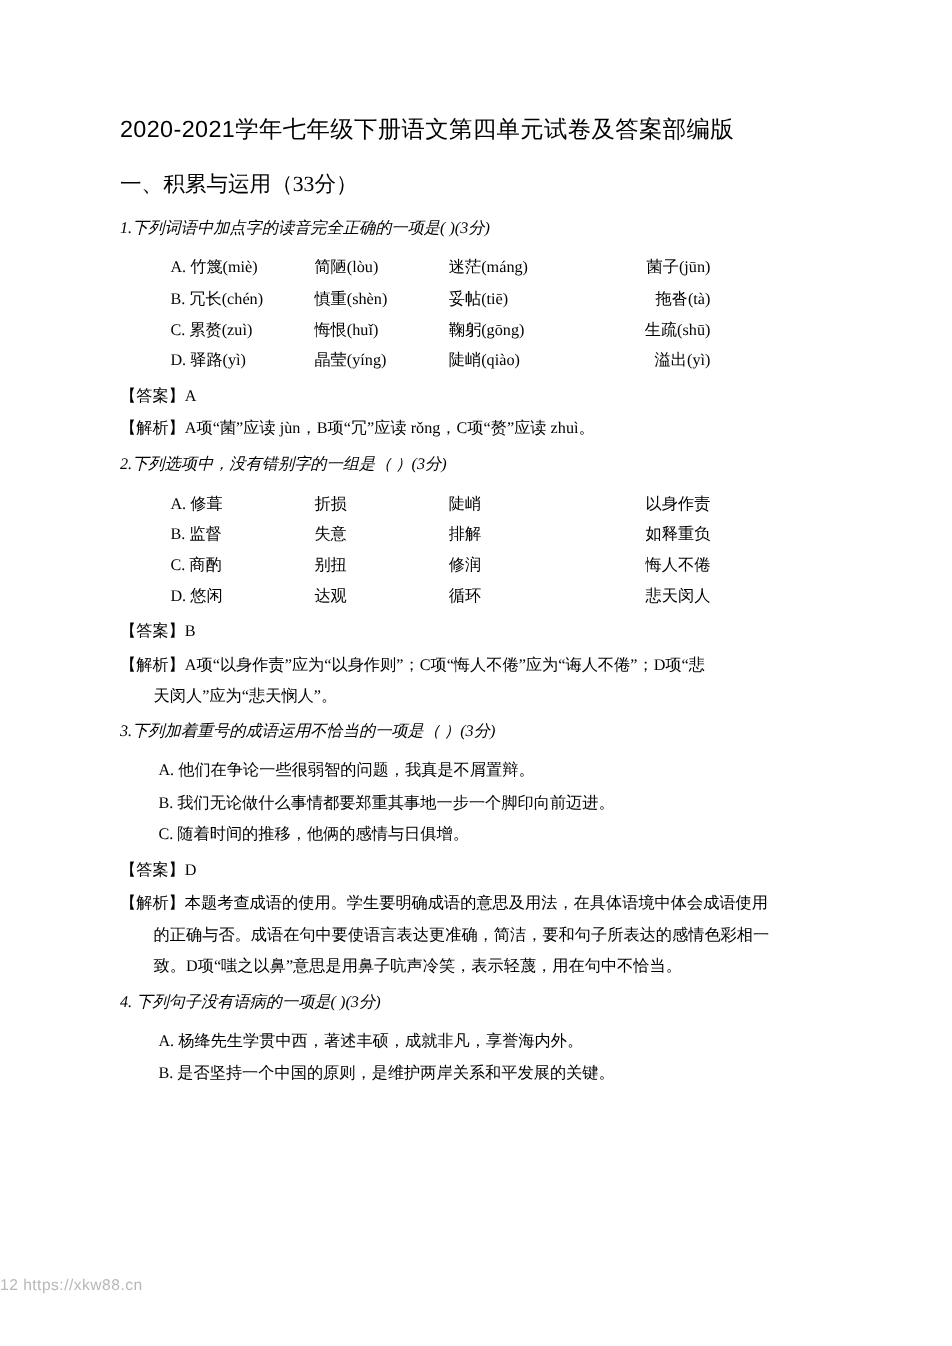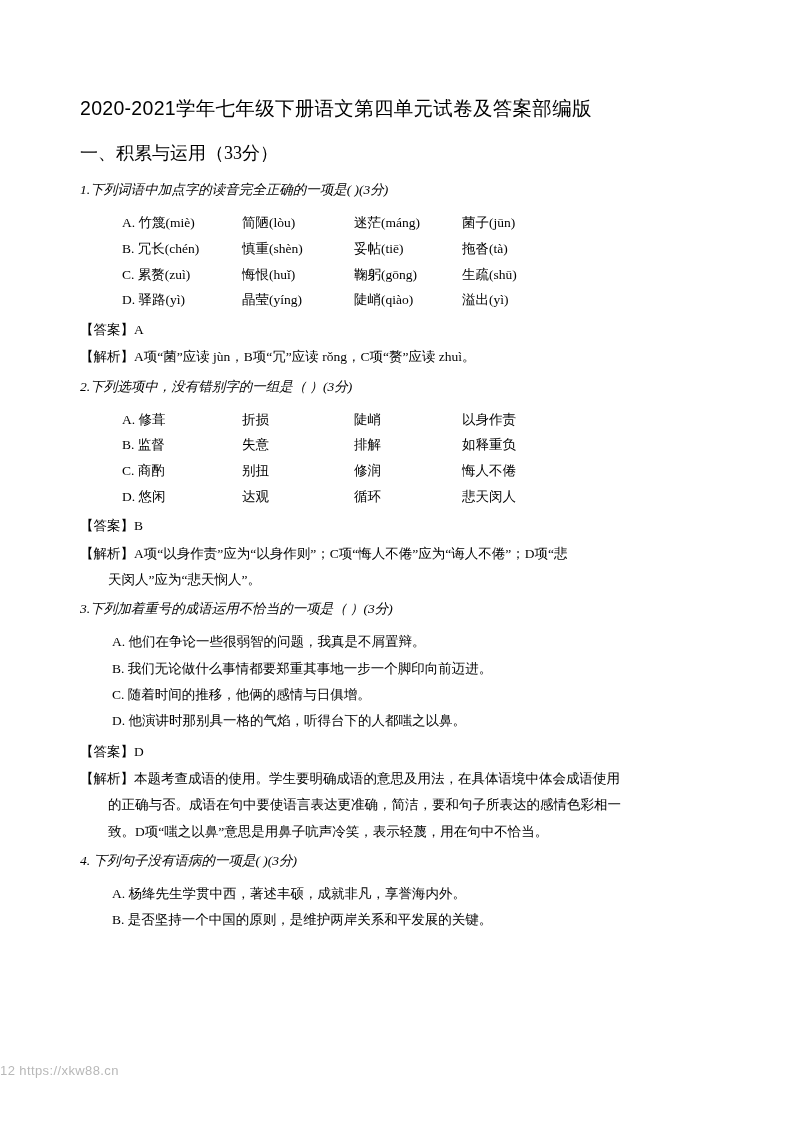--- a/index.html
+++ b/index.html
@@ -13,21 +13,21 @@
     font-family: "Liberation Serif", "DejaVu Serif", serif;
     color: #000000;
     position: relative;
     overflow: hidden;
   }
   .page {
     position: relative;
     width: 793px;
     height: 1122px;
     box-sizing: border-box;
-    padding: 95px 70px 0 80px;
+    padding: 95px 70px 0 100px;
   }
   .doc-title {
     font-size: 19.5px;
     font-family: "Liberation Sans", "DejaVu Sans", sans-serif;
     font-weight: normal;
     letter-spacing: 0.3px;
     margin: 0 0 18px 0;
     line-height: 1.4;
     color: #000;
   }
@@ -47,21 +47,21 @@
     font-size: 13.5px;
     line-height: 1.9;
     padding-left: 42px;
   }
   .opt-row .cell {
     white-space: nowrap;
   }
   .w1 { width: 120px; }
   .w2 { width: 112px; }
   .w3 { width: 108px; }
-  .w4 { width: 110px; }
+  .w4 { width: 110px; text-align: right; }
   .opt-line {
     font-size: 13.5px;
     line-height: 1.95;
     padding-left: 32px;
   }
   .ans {
     font-size: 13.5px;
     line-height: 1.6;
     margin: 6px 0 4px 0;
   }
@@ -158,21 +158,20 @@
     <span>【解析】A项“以身作责”应为“以身作则”；C项“悔人不倦”应为“诲人不倦”；D项“悲</span>
     <span class="indent">天闵人”应为“悲天悯人”。</span>
   </div>
 
   <div class="q">
     <span>3.</span><span>下列加着重号的成语运用不恰当的一项是（      ）(3分)</span>
   </div>
   <div class="opt-line">A. 他们在争论一些很弱智的问题，我真是不屑置辩。</div>
   <div class="opt-line">B. 我们无论做什么事情都要郑重其事地一步一个脚印向前迈进。</div>
   <div class="opt-line">C. 随着时间的推移，他俩的感情与日俱增。</div>
-  <div class="opt-line">D. 他演讲时那别具一格的气焰，听得台下的人都嗤之以鼻。</div>
   <div class="ans">【答案】D</div>
   <div class="exp">
     <span>【解析】本题考查成语的使用。学生要明确成语的意思及用法，在具体语境中体会成语使用</span>
     <span class="indent">的正确与否。成语在句中要使语言表达更准确，简洁，要和句子所表达的感情色彩相一</span>
     <span class="indent">致。D项“嗤之以鼻”意思是用鼻子吭声冷笑，表示轻蔑，用在句中不恰当。</span>
   </div>
 
   <div class="q">
     <span>4.</span>&nbsp;<span>下列句子没有语病的一项是(      )(3分)</span>
   </div>

